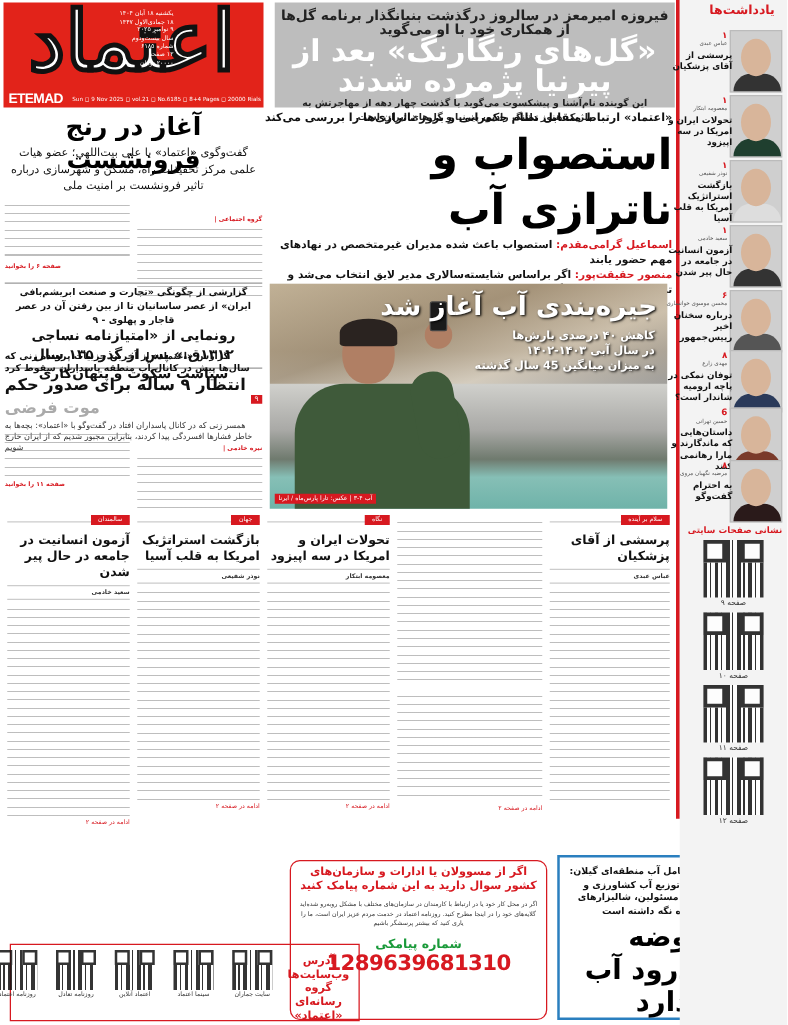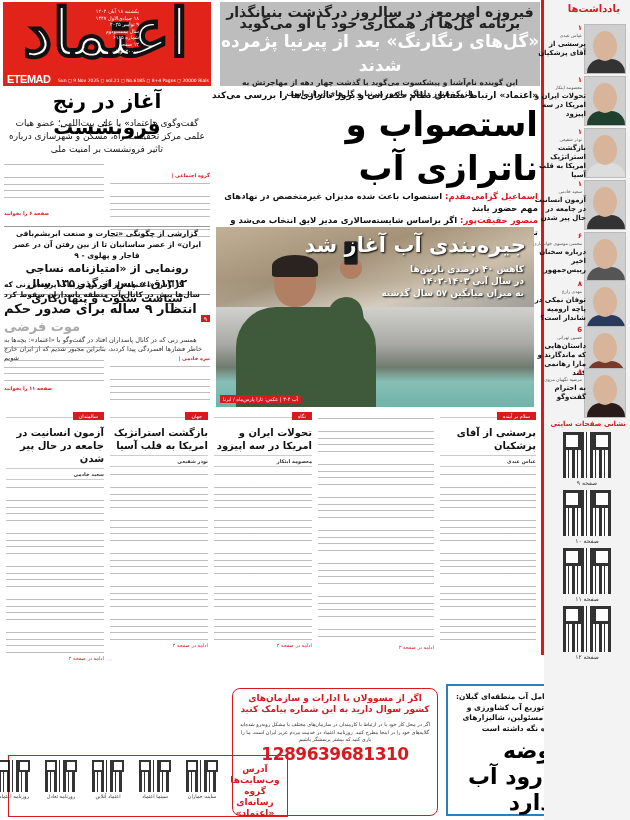--- a/index.html
+++ b/index.html
@@ -7,22 +7,22 @@
 .abs{position:absolute}
 .red{color:#d71920}
 
 #masthead{left:3px;top:2px;width:208px;height:84px;background:#e2231a;overflow:hidden}
 #logo-text{position:absolute;left:20px;top:-8px;font-family:"DejaVu Serif",serif;font-weight:bold;font-size:66px;color:#fff;letter-spacing:-4px;-webkit-text-stroke:2px #111;direction:rtl}
 #issue-info{position:absolute;left:66px;top:6px;width:70px;font-size:5px;line-height:6.6px;color:#fff;text-align:right;direction:rtl}
 #etemad-en{position:absolute;left:4px;bottom:1px;font-family:"Liberation Sans",sans-serif;font-weight:bold;font-size:11px;color:#fff;direction:ltr;letter-spacing:-.5px}
 #footer-strip{position:absolute;left:55px;bottom:3px;font-size:4.5px;color:#fff;direction:ltr;white-space:nowrap}
 
 #top-banner{left:220px;top:2px;width:320px;height:84px;background:#bdbdbd;text-align:center;padding-top:5px}
-#tb-kicker{font-size:14px;font-weight:bold;color:#222;line-height:11px}
-#tb-title{font-size:17px;font-weight:bold;color:#fff;line-height:24px;letter-spacing:-.5px}
+#tb-kicker{font-size:11px;font-weight:bold;color:#222;line-height:11px}
+#tb-title{font-size:24px;font-weight:bold;color:#fff;line-height:24px;letter-spacing:-.5px}
 #tb-body{font-size:7.5px;font-weight:bold;color:#222;line-height:11px;padding:0 20px}
 
 #sidebar{left:544px;top:0;width:86px;height:820px;background:#f3f3f3}
 #sidebar-redline{left:541px;top:0;width:3px;height:655px;background:#d71920}
 #notes-title{position:absolute;right:10px;top:3px;font-size:10px;font-weight:bold;color:#d71920}
 .note{position:absolute;right:0;width:86px;height:58px}
 .note .photo{position:absolute;left:40px;top:4px;width:42px;height:50px;background:#cfcfcf;border:1px solid #bbb;overflow:hidden}
 .note .photo .face{position:absolute;left:8px;top:6px;width:24px;height:30px;border-radius:50%;background:#d8b59a}
 .note .photo .body{position:absolute;left:2px;top:34px;width:38px;height:20px;border-radius:14px 14px 0 0;background:#333}
 .note .num{position:absolute;right:48px;top:4px;font-size:7px;color:#d71920;font-weight:bold}
@@ -174,21 +174,21 @@
     <div class="arm"></div>
     <div class="head"></div>
     <div class="hair"></div>
     <div class="hand"></div>
     <div class="phone"></div>
   </div>
   <div id="photo-head">جیره‌بندی آب آغاز شد</div>
   <div id="photo-sub">
     <div>کاهش ۴۰ درصدی بارش‌ها</div>
     <div>در سال آبی ۱۴۰۳-۱۴۰۲</div>
-    <div>به میزان میانگین ۵۷ سال گذشته</div>
+    <div>به میزان میانگین 45 سال گذشته</div>
   </div>
   <div id="photo-tag">آب ۴-۳ | عکس: تارا پارس‌ماه / ایرنا</div>
 </div>
 
 <div class="col" style="left:440px;width:96px">
   <div class="label-line">
       <span class="label">سلام بر آینده</span>
     </div>
   <div class="ctitle">پرسشی از آقای پزشکیان</div>
   <div class="cauthor">عباس عبدی</div>
@@ -222,20 +222,21 @@
     </div>
   <div class="ctitle">آزمون انسانیت در جامعه در حال پیر شدن</div>
   <div class="cauthor">سعید خادمی</div>
   <div class="filler" style="height:168px"></div>
   <div class="more">ادامه در صفحه ۲</div>
 </div>
 
 <div id="sms-box" class="abs">
   <div id="sms-title">اگر از مسوولان یا ادارات و سازمان‌های کشور سوال دارید به این شماره پیامک کنید</div>
   <div id="sms-body">اگر در محل کار خود یا در ارتباط با کارمندان در سازمان‌های مختلف با مشکل روبه‌رو شده‌اید گلایه‌های خود را در اینجا مطرح کنید. روزنامه اعتماد در خدمت مردم عزیز ایران است، ما را یاری کنید که بیشتر پرسشگر باشیم</div>
+  <div id="sms-label">شماره پیامکی</div>
   <div id="sms-number">1289639681310</div>
 </div>
 
 <div id="web-box" class="abs">
   <div id="web-title">آدرس وب‌سایت‌ها گروه رسانه‌ای «اعتماد»</div>
   <div class="web-qr" style="right:64px">
       <div class="qr"></div>
       <div class="qr-label">سایت جماران</div>
     </div>
   <div class="web-qr" style="right:111px">

